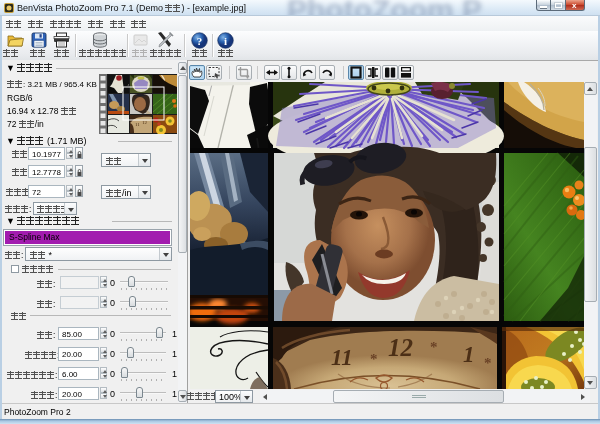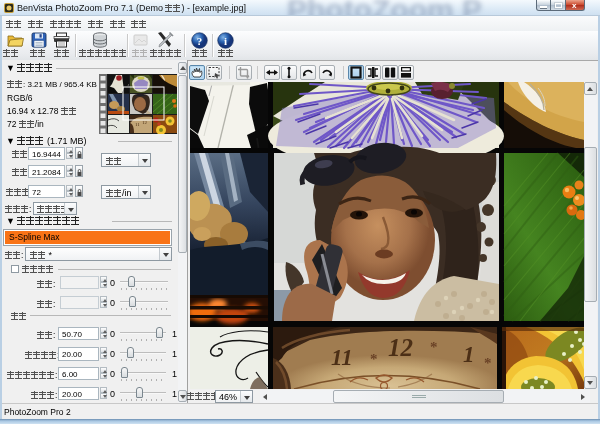--- a/index.html
+++ b/index.html
@@ -231,35 +231,35 @@
 <div class="sb" style="left:178px;top:61px;width:9px;height:342px;"></div>
 <div class="sbth" style="left:178px;top:62px;width:9px;height:12px;"></div>
 <div class="abs" style="left:180px;top:66px;width:0;height:0;border-left:3px solid transparent;border-right:3px solid transparent;border-bottom:4px solid #505050;"></div>
 <div class="sbth" style="left:178px;top:75px;width:9px;height:178px;"></div>
 <div class="sbth" style="left:178px;top:390px;width:9px;height:12px;"></div>
 <div class="abs" style="left:180px;top:395px;width:0;height:0;border-left:3px solid transparent;border-right:3px solid transparent;border-top:4px solid #505050;"></div>
 
 <div class="hdr" style="left:6px;top:136px">▼ <span class="z h"></span><span class="z h"></span><span class="z h"></span> <span style="font-weight:normal">(1.71 MB)</span></div>
 <div class="hline" style="left:118px;top:141px;width:54px"></div>
 <div class="abs" style="left:12px;top:149px"><span class="z"></span><span class="z"></span>:</div>
-<div class="field" style="left:28px;top:147px;width:37px;height:13px;">16.9444</div>
+<div class="field" style="left:28px;top:147px;width:37px;height:13px;">10.1977</div>
 <div class="spin" style="left:66px;top:147px">
     <i></i>
     <u></u>
   </div>
 <div class="lockb" style="left:75px;top:147px"><svg width="6" height="10" style="margin:2px 0 0 1px">
       <rect x="0.5" y="4" width="4" height="4" fill="#4a4a4a"></rect>
       <path d="M1.2 4 V2.8 A1.3 1.3 0 0 1 3.8 2.8 V4" stroke="#4a4a4a" stroke-width="0.9" fill="none"></path>
     </svg></div>
 <div class="drop" style="left:101px;top:153px;width:50px;height:14px;">
     <span style="position:absolute;left:4px;top:2px"><span class="z"></span><span class="z"></span></span>
     <div class="ar"></div>
   </div>
 <div class="abs" style="left:12px;top:167px"><span class="z"></span><span class="z"></span>:</div>
-<div class="field" style="left:28px;top:165px;width:37px;height:13px;">21.2084</div>
+<div class="field" style="left:28px;top:165px;width:37px;height:13px;">12.7778</div>
 <div class="spin" style="left:66px;top:165px">
     <i></i>
     <u></u>
   </div>
 <div class="lockb" style="left:75px;top:165px"><svg width="6" height="10" style="margin:2px 0 0 1px">
       <rect x="0.5" y="4" width="4" height="4" fill="#4a4a4a"></rect>
       <path d="M1.2 4 V2.8 A1.3 1.3 0 0 1 3.8 2.8 V4" stroke="#4a4a4a" stroke-width="0.9" fill="none"></path>
     </svg></div>
 <div class="abs" style="left:6px;top:187px"><span class="z"></span><span class="z"></span><span class="z"></span>:</div>
 <div class="field" style="left:28px;top:185px;width:37px;height:13px;">72</div>
@@ -277,21 +277,21 @@
   </div>
 <div class="abs" style="left:5px;top:204px"><span class="z"></span><span class="z"></span><span class="z"></span>:</div>
 <div class="drop" style="left:33px;top:202px;width:44px;height:13px;">
     <span style="position:absolute;left:3px;top:1px"><span class="z"></span><span class="z"></span><span class="z"></span><span class="z"></span></span>
     <div class="ar"></div>
   </div>
 
 <div class="hdr" style="left:6px;top:216px">▼ <span class="z h"></span><span class="z h"></span><span class="z h"></span><span class="z h"></span><span class="z h"></span><span class="z h"></span><span class="z h"></span></div>
 <div class="hline" style="left:112px;top:221px;width:60px"></div>
 <div class="abs" style="left:3px;top:229px;width:169px;height:17px;background:#fff;border:1px solid #9aa4ac;">
-  <div style="position:absolute;left:1px;top:1px;right:1px;height:13px;background:#f97316;padding:1px 0 0 4px;">S-Spline Max</div>
+  <div style="position:absolute;left:1px;top:1px;right:1px;height:13px;background:#a21caf;padding:1px 0 0 4px;">S-Spline Max</div>
 </div>
 <div class="abs" style="left:5px;top:250px"><span class="z"></span><span class="z"></span>:</div>
 <div class="drop" style="left:25px;top:247px;width:147px;height:14px;">
     <span style="position:absolute;left:4px;top:2px"><span class="z"></span><span class="z"></span> *</span>
     <div class="ar"></div>
   </div>
 <div class="abs" style="left:11px;top:265px;width:8px;height:8px;background:#fff;border:1px solid #8e99a2;"></div>
 <div class="abs" style="left:22px;top:264px"><span class="z"></span><span class="z"></span><span class="z"></span><span class="z"></span></div>
 <div class="hline" style="left:58px;top:269px;width:113px"></div>
 <div class="abs" style="left:37px;top:279px"><span class="z"></span><span class="z"></span>:</div>
@@ -314,21 +314,21 @@
   </div>
 <div class="num" style="left:110px;top:298px">0</div>
 <div class="slider" style="left:120px;top:296px;width:48px">
     <div class="tr"></div>
     <div class="tk"></div>
     <div class="th" style="left:9px"></div>
   </div>
 <div class="abs" style="left:11px;top:311px"><span class="z"></span><span class="z"></span></div>
 <div class="hline" style="left:30px;top:315px;width:141px"></div>
 <div class="abs" style="left:37px;top:330px"><span class="z"></span><span class="z"></span>:</div>
-<div class="field" style="left:58px;top:327px;width:41px;height:13px;">50.70</div>
+<div class="field" style="left:58px;top:327px;width:41px;height:13px;">85.00</div>
 <div class="spin" style="left:100px;top:327px">
     <i></i>
     <u></u>
   </div>
 <div class="num" style="left:110px;top:329px">0</div>
 <div class="slider" style="left:120px;top:327px;width:46px">
     <div class="tr"></div>
     <div class="tk"></div>
     <div class="th" style="left:36px"></div>
   </div>
@@ -773,21 +773,21 @@
 <div class="sb" style="left:584px;top:82px;width:13px;height:307px;"></div>
 <div class="sbth" style="left:584px;top:82px;width:13px;height:13px;"></div>
 <div class="abs" style="left:587px;top:87px;width:0;height:0;border-left:3.5px solid transparent;border-right:3.5px solid transparent;border-bottom:4px solid #505050;"></div>
 <div class="sbth" style="left:584px;top:147px;width:13px;height:155px;"></div>
 <div class="sbth" style="left:584px;top:376px;width:13px;height:13px;"></div>
 <div class="abs" style="left:587px;top:381px;width:0;height:0;border-left:3.5px solid transparent;border-right:3.5px solid transparent;border-top:4px solid #505050;"></div>
 
 <div class="abs" style="left:188px;top:389px;width:409px;height:14px;background:#f0f0f0;"></div>
 <div class="abs" style="left:187px;top:392px;font-size:8px;"><span class="z s"></span><span class="z s"></span><span class="z s"></span><span class="z s"></span>:</div>
 <div class="drop" style="left:215px;top:390px;width:38px;height:13px;">
-    <span style="position:absolute;left:3px;top:1px">46%</span>
+    <span style="position:absolute;left:3px;top:1px">100%</span>
     <div class="ar"></div>
   </div>
 <div class="sb" style="left:260px;top:390px;width:330px;height:13px;"></div>
 <div class="abs" style="left:263px;top:394px;width:0;height:0;border-top:3px solid transparent;border-bottom:3px solid transparent;border-right:4px solid #505050;"></div>
 <div class="sbth" style="left:333px;top:390px;width:171px;height:13px;"></div>
 <div class="abs" style="left:412px;top:395px;width:14px;height:3px;border-top:1px solid #9aa;border-bottom:1px solid #9aa;"></div>
 <div class="abs" style="left:581px;top:394px;width:0;height:0;border-top:3px solid transparent;border-bottom:3px solid transparent;border-left:4px solid #505050;"></div>
 
 <div class="abs" id="status">
     <span style="position:absolute;left:4px;top:3px;">PhotoZoom Pro 2</span>

